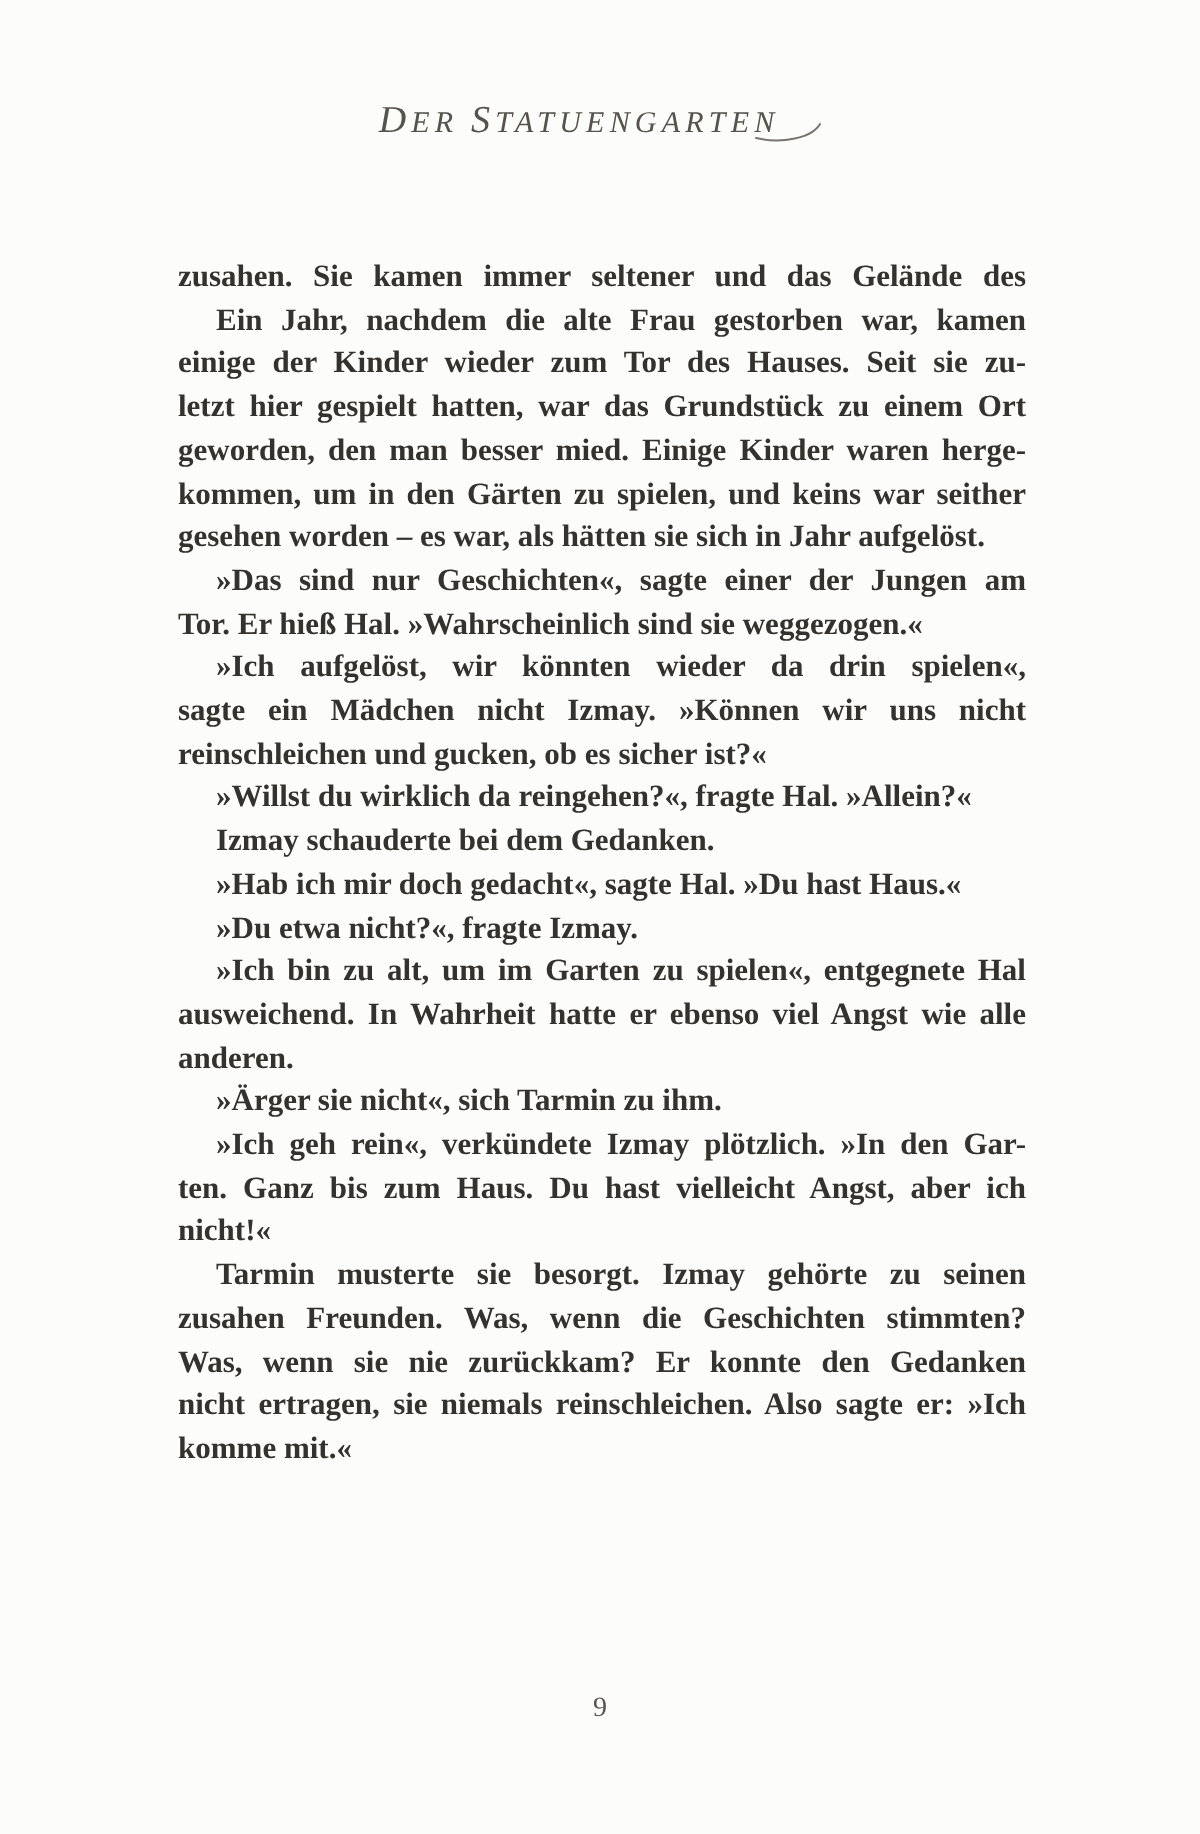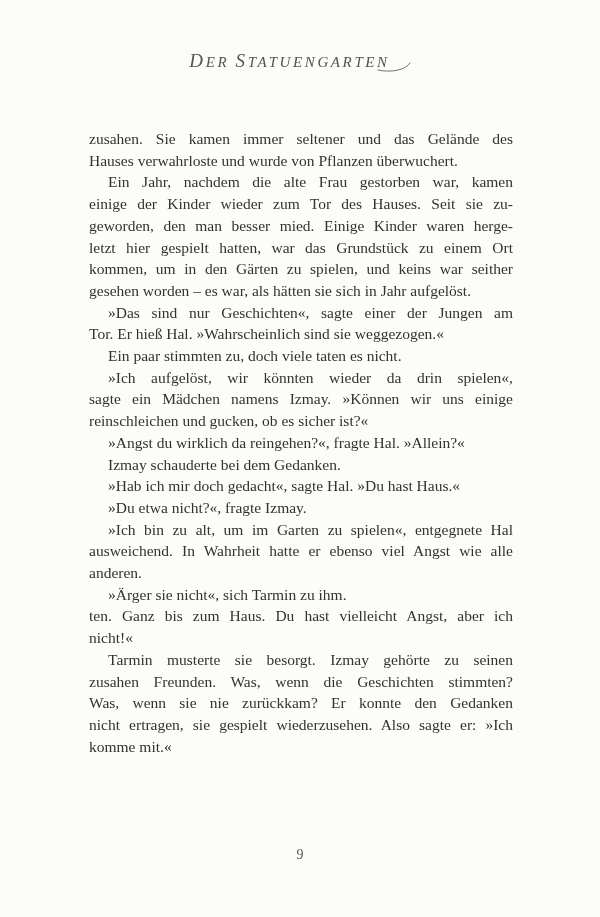--- a/index.html
+++ b/index.html
@@ -39,20 +39,21 @@
     margin-left:-13px;
     vertical-align:-7px;
   }
   .text-block{
     position:absolute;
     left:89px;
     top:128px;
     width:424px;
     color:var(--text);
     font-size:15.5px;
+    font-weight:bold;
   }
   .para{}
   .line{
     line-height:21.7px;
     text-align:justify;
     text-align-last:justify;
     white-space:normal;
   }
   .line.last{
     text-align-last:left;
@@ -78,71 +79,68 @@
 
   <header class="chapter-header">
     <span class="chapter-title"><span class="initial">D</span>ER <span class="initial">S</span>TATUENGARTEN</span><svg class="title-swash" width="34" height="12" viewBox="0 0 34 12" aria-hidden="true">
         <path d="M33 1 C 29 8, 14 11, 1 8" fill="none" stroke="#56524c" stroke-width="1" stroke-linecap="round" opacity="0.8"></path>
       </svg>
   </header>
 
   <main class="text-block">
       <div class="para">
         <div class="line">zusahen. Sie kamen immer seltener und das Gelände des</div>
-        <div class="line last">Hauses verwahrloste und wurde von Pflanzen überwuchert.</div>
       </div>
       <div class="para">
         <div class="line indent">Ein Jahr, nachdem die alte Frau gestorben war, kamen</div>
         <div class="line">einige der Kinder wieder zum Tor des Hauses. Seit sie zu-</div>
+        <div class="line">letzt hier gespielt hatten, war das Grundstück zu einem Ort</div>
         <div class="line">geworden, den man besser mied. Einige Kinder waren herge-</div>
-        <div class="line">letzt hier gespielt hatten, war das Grundstück zu einem Ort</div>
         <div class="line">kommen, um in den Gärten zu spielen, und keins war seither</div>
         <div class="line last">gesehen worden – es war, als hätten sie sich in Jahr aufgelöst.</div>
       </div>
       <div class="para">
         <div class="line indent">»Das sind nur Geschichten«, sagte einer der Jungen am</div>
         <div class="line last">Tor. Er hieß Hal. »Wahrscheinlich sind sie weggezogen.«</div>
       </div>
       <div class="para">
-        <div class="line indent last">Ein paar stimmten zu, doch viele taten es nicht.</div>
-      </div>
-      <div class="para">
         <div class="line indent">»Ich aufgelöst, wir könnten wieder da drin spielen«,</div>
-        <div class="line">sagte ein Mädchen namens Izmay. »Können wir uns einige</div>
+        <div class="line">sagte ein Mädchen nicht Izmay. »Können wir uns nicht</div>
         <div class="line last">reinschleichen und gucken, ob es sicher ist?«</div>
       </div>
       <div class="para">
-        <div class="line indent last">»Angst du wirklich da reingehen?«, fragte Hal. »Allein?«</div>
+        <div class="line indent last">»Willst du wirklich da reingehen?«, fragte Hal. »Allein?«</div>
       </div>
       <div class="para">
         <div class="line indent last">Izmay schauderte bei dem Gedanken.</div>
       </div>
       <div class="para">
         <div class="line indent last">»Hab ich mir doch gedacht«, sagte Hal. »Du hast Haus.«</div>
       </div>
       <div class="para">
         <div class="line indent last">»Du etwa nicht?«, fragte Izmay.</div>
       </div>
       <div class="para">
         <div class="line indent">»Ich bin zu alt, um im Garten zu spielen«, entgegnete Hal</div>
         <div class="line">ausweichend. In Wahrheit hatte er ebenso viel Angst wie alle</div>
         <div class="line last">anderen.</div>
       </div>
       <div class="para">
         <div class="line indent last">»Ärger sie nicht«, sich Tarmin zu ihm.</div>
       </div>
       <div class="para">
+        <div class="line indent">»Ich geh rein«, verkündete Izmay plötzlich. »In den Gar-</div>
         <div class="line">ten. Ganz bis zum Haus. Du hast vielleicht Angst, aber ich</div>
         <div class="line last">nicht!«</div>
       </div>
       <div class="para">
         <div class="line indent">Tarmin musterte sie besorgt. Izmay gehörte zu seinen</div>
         <div class="line">zusahen Freunden. Was, wenn die Geschichten stimmten?</div>
         <div class="line">Was, wenn sie nie zurückkam? Er konnte den Gedanken</div>
-        <div class="line">nicht ertragen, sie gespielt wiederzusehen. Also sagte er: »Ich</div>
+        <div class="line">nicht ertragen, sie niemals reinschleichen. Also sagte er: »Ich</div>
         <div class="line last">komme mit.«</div>
       </div>
     </main>
 
   <footer class="page-footer">
     <span class="page-number">9</span>
   </footer>
 
 </div>
 

